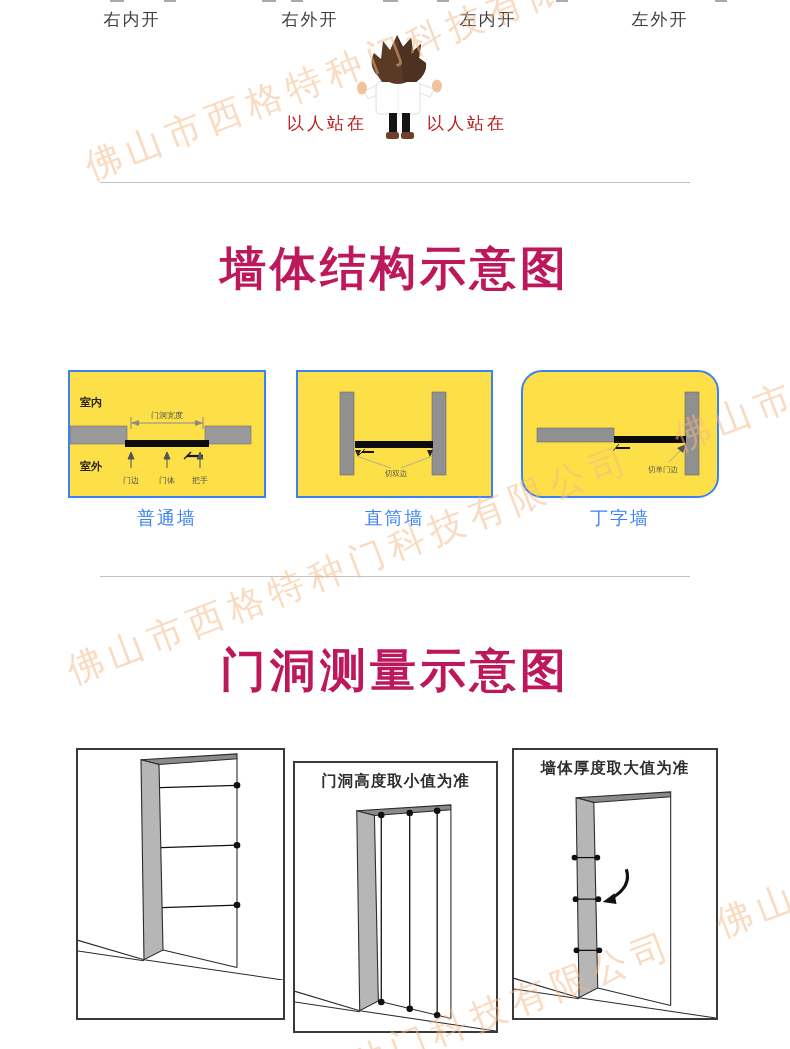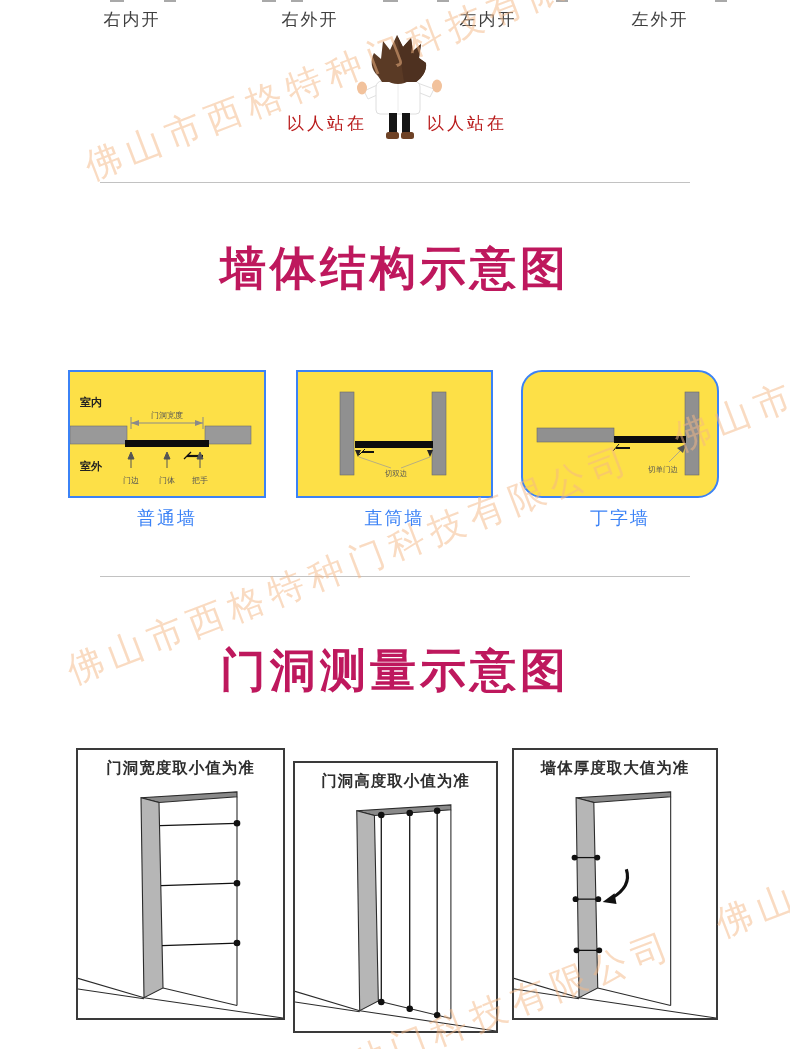--- a/index.html
+++ b/index.html
@@ -178,21 +178,20 @@
   </div>
 
   <div class="wcaption wcaption-1">普通墙</div>
   <div class="wcaption wcaption-2">直筒墙</div>
   <div class="wcaption wcaption-3">丁字墙</div>
 
   <div class="divider divider-2"></div>
   <div class="heading heading-2">门洞测量示意图</div>
 
   <div class="mbox mbox-1">
-    <div class="mtitle">门洞宽度取小值为准</div>
     <svg viewBox="0 0 205 238" preserveAspectRatio="none">
       <g stroke="#2b2b2b" stroke-width="1.1" fill="none">
         <polygon points="63,10 159,4 159,9 81,15" fill="#8a8a8a"></polygon>
         <polygon points="63,10 81,15 85,207 66,217" fill="#b6b6b6"></polygon>
         <line x1="159" y1="9" x2="159" y2="225"></line>
         <line x1="85" y1="207" x2="159" y2="225"></line>
         <line x1="0" y1="197" x2="66" y2="217"></line>
         <line x1="0" y1="208" x2="66" y2="218"></line>
         <line x1="66" y1="217" x2="205" y2="238"></line>
       </g>

